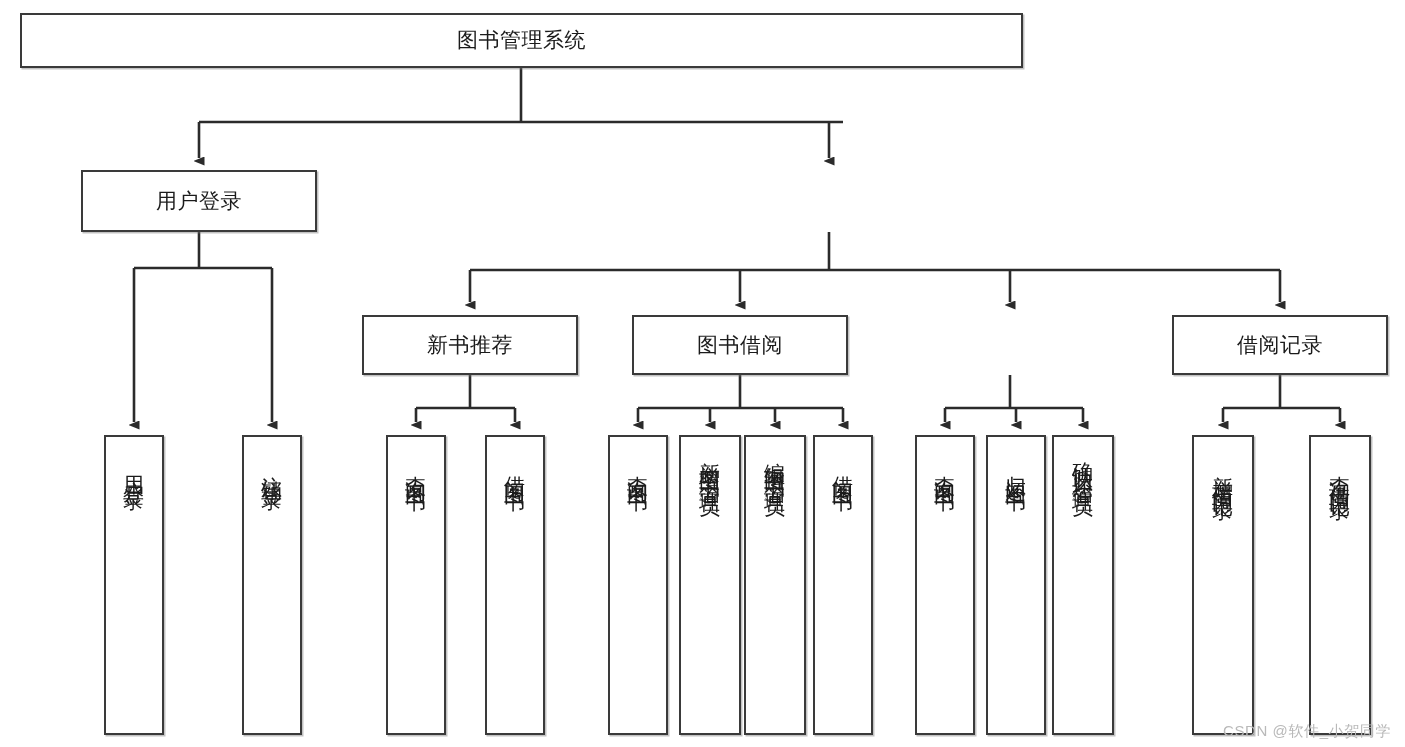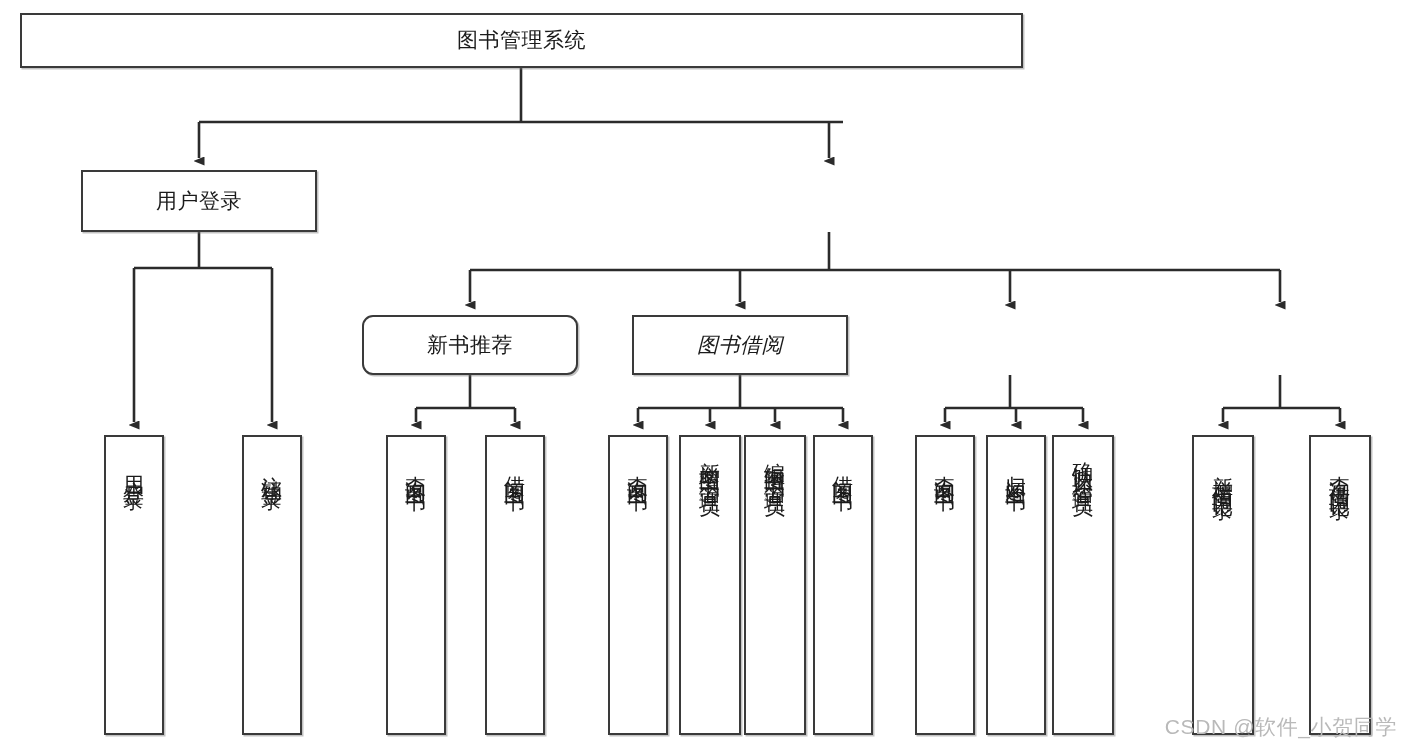--- a/index.html
+++ b/index.html
@@ -31,22 +31,22 @@
   .node.vert .lbl{
     writing-mode:vertical-rl;
     text-orientation:upright;
     font-size:21px;
     letter-spacing:5px;
     line-height:1;
     white-space:nowrap;
   }
   .node.vert.toptext{padding-top:8px;}
   #watermark{
-    position:absolute;right:8px;bottom:6px;
-    font-size:21px;color:#b9b9b9;letter-spacing:.6px;
+    position:absolute;right:14px;bottom:6px;
+    font-size:15px;color:#b9b9b9;letter-spacing:.6px;
     white-space:nowrap;user-select:none;
   }
 </style>
 </head>
 <body>
 
 <div id="stage">
 
   <svg id="wires" viewBox="0 0 1405 747" xmlns="http://www.w3.org/2000/svg">
     <defs>
@@ -99,25 +99,28 @@
   </svg>
 
   <div class="node" style="left:20px;top:13px;width:1003px;height:55px;">
     <span class="lbl">图书管理系统</span>
   </div>
 
   <div class="node" style="left:81px;top:170px;width:236px;height:62px;">
     <span class="lbl">用户登录</span>
   </div>
 
-  <div class="node" style="left:362px;top:315px;width:216px;height:60px;border-radius:11px;">
+  <div class="node" style="left:362px;top:315px;width:216px;height:60px;">
     <span class="lbl">新书推荐</span>
   </div>
-  <div class="node" style="left:632px;top:315px;width:216px;height:60px;font-style:italic;">
+  <div class="node" style="left:632px;top:315px;width:216px;height:60px;">
     <span class="lbl">图书借阅</span>
+  </div>
+  <div class="node" style="left:1172px;top:315px;width:216px;height:60px;">
+    <span class="lbl">借阅记录</span>
   </div>
 
   <div class="node vert" style="left:104px;top:435px;width:60px;height:300px;">
     <span class="lbl">用户登录</span>
   </div>
   <div class="node vert" style="left:242px;top:435px;width:60px;height:300px;">
     <span class="lbl">注销登录</span>
   </div>
 
   <div class="node vert" style="left:386px;top:435px;width:60px;height:300px;">

